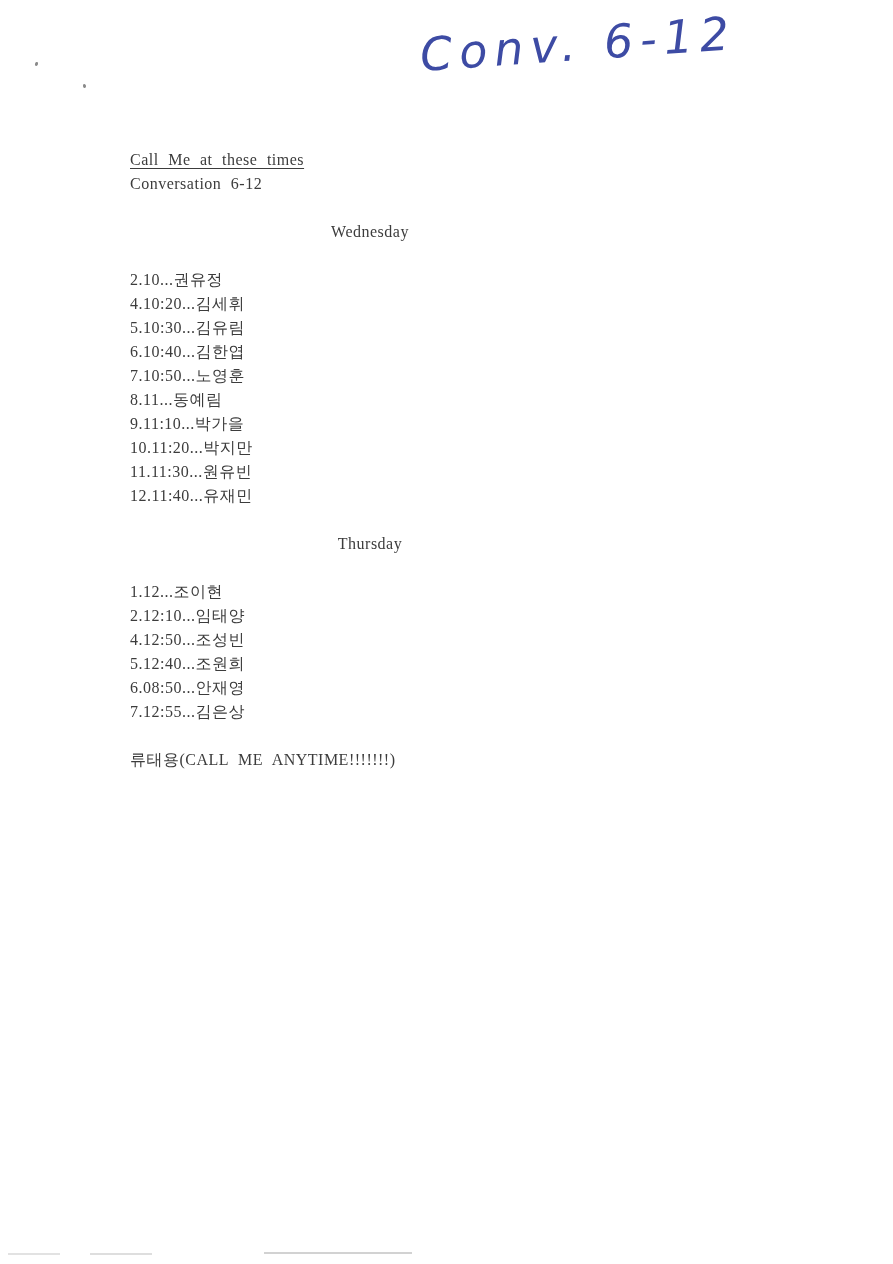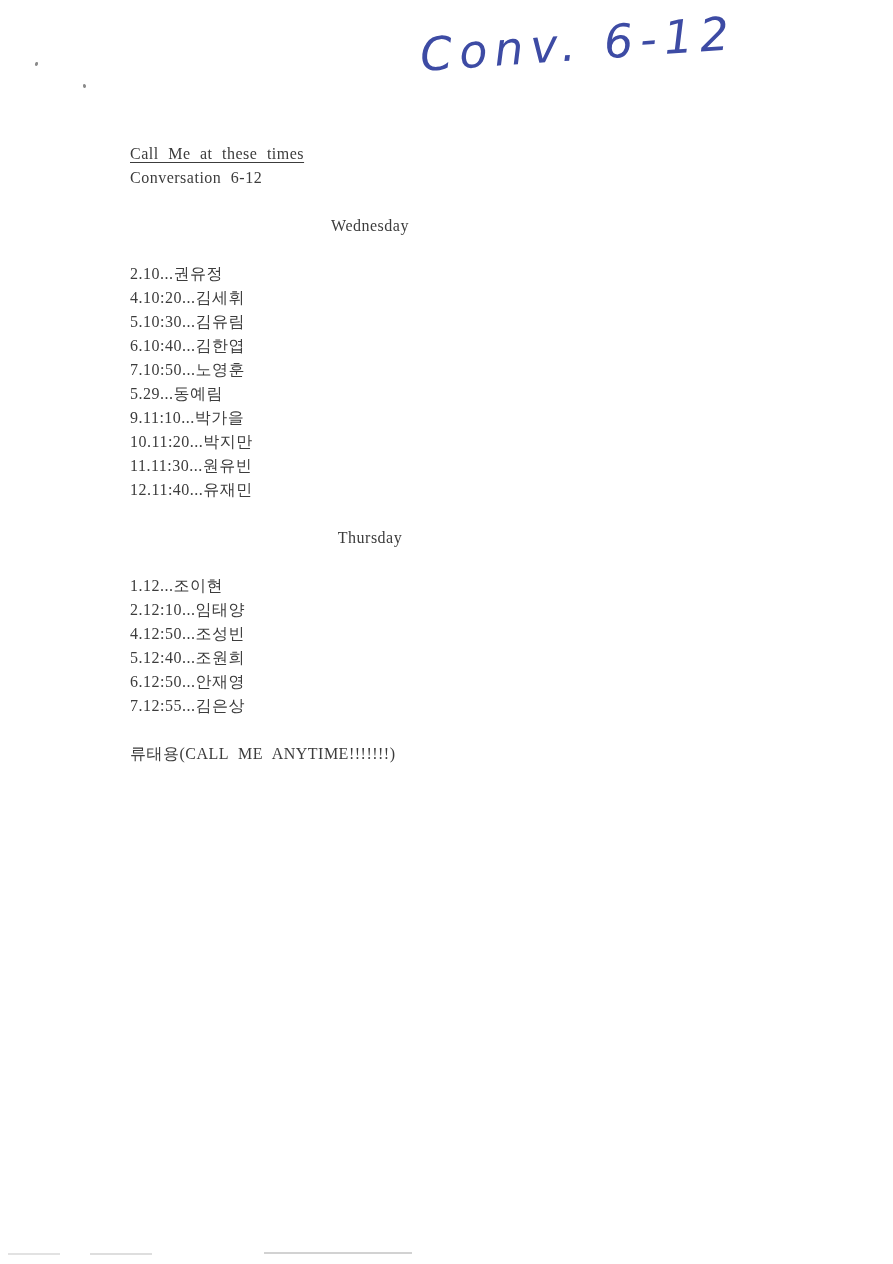--- a/index.html
+++ b/index.html
@@ -30,21 +30,21 @@
     letter-spacing: 7px;
     color: #3d4ba4;
     transform: rotate(-4deg);
     transform-origin: left bottom;
     white-space: nowrap;
   }
   
   .content {
     position: absolute;
     left: 130px;
-    top: 142px;
+    top: 148px;
     width: 480px;
     font-size: 16px;
     line-height: 24px;
     color: #3c3c3c;
     letter-spacing: 0.5px;
     word-spacing: 5px;
   }
   .doc-title {
     text-decoration: underline;
     text-underline-offset: 3px;
@@ -110,21 +110,21 @@
 
 
               <li class="entry">4.10:20...김세휘</li>
 
               <li class="entry">5.10:30...김유림</li>
 
               <li class="entry">6.10:40...김한엽</li>
 
               <li class="entry">7.10:50...노영훈</li>
 
-              <li class="entry">5.29...동예림</li>
+              <li class="entry">8.11...동예림</li>
 
               <li class="entry">9.11:10...박가을</li>
 
               <li class="entry">10.11:20...박지만</li>
 
               <li class="entry">11.11:30...원유빈</li>
 
               <li class="entry">12.11:40...유재민</li>
             </ul>
         </div>
@@ -135,21 +135,21 @@
 
               <li class="entry">1.12...조이현</li>
 
               <li class="entry">2.12:10...임태양</li>
 
 
               <li class="entry">4.12:50...조성빈</li>
 
               <li class="entry">5.12:40...조원희</li>
 
-              <li class="entry">6.12:50...안재영</li>
+              <li class="entry">6.08:50...안재영</li>
 
               <li class="entry">7.12:55...김은상</li>
             </ul>
         </div>
       </div>
 
     <div class="footer-note">류태용(CALL ME ANYTIME!!!!!!!)</div>
   </div>
 
   <div class="scan-dash dash-1"></div>

